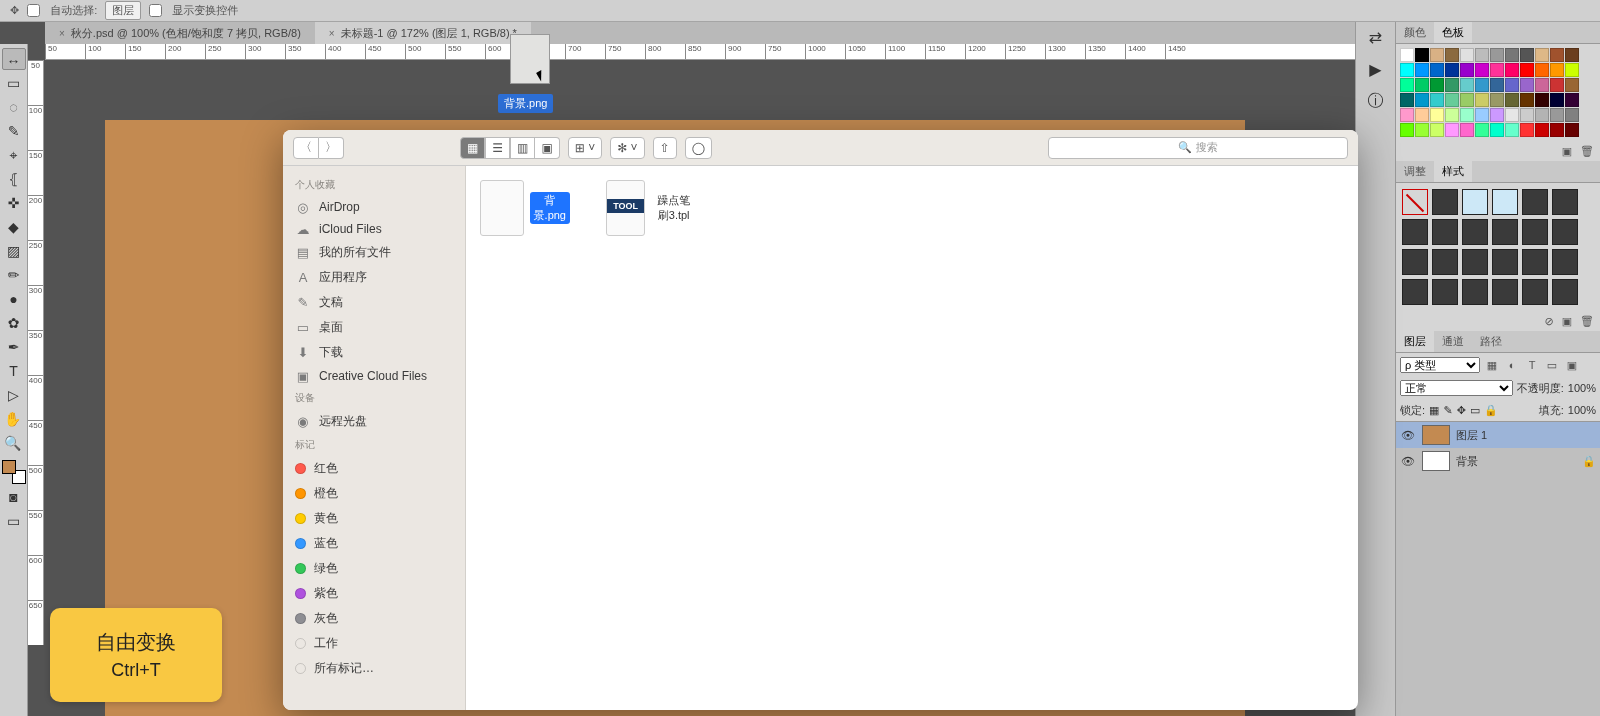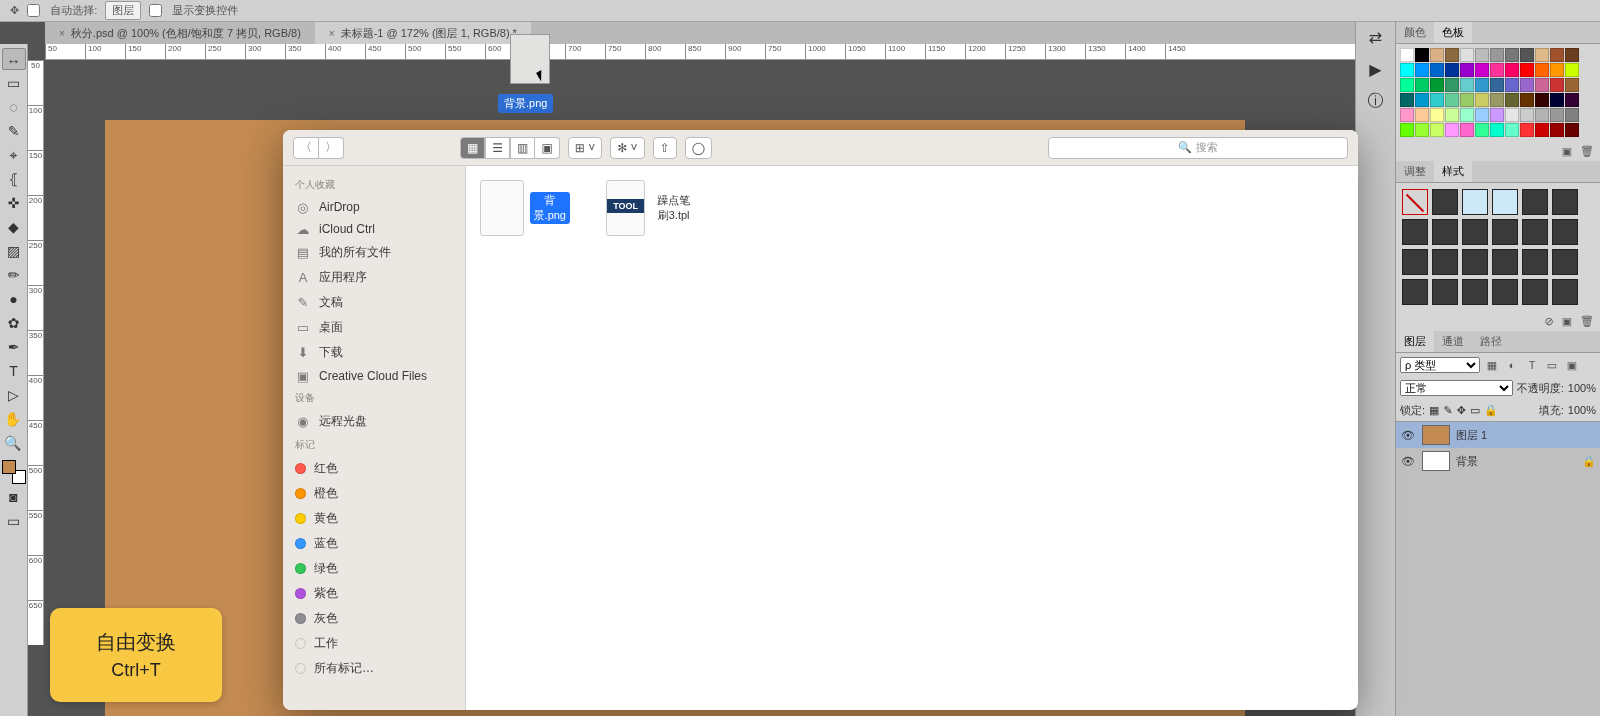--- a/index.html
+++ b/index.html
@@ -420,21 +420,21 @@
   </div>
   <div class="finder-body">
     <div class="sidebar" id="finder-sidebar">
         <div class="sb-section">个人收藏</div>
         <div class="sb-item">
           <span class="sb-ic">◎</span>
           <span>AirDrop</span>
         </div>
         <div class="sb-item">
           <span class="sb-ic">☁</span>
-          <span>iCloud Ctrl</span>
+          <span>iCloud Files</span>
         </div>
         <div class="sb-item">
           <span class="sb-ic">▤</span>
           <span>我的所有文件</span>
         </div>
         <div class="sb-item">
           <span class="sb-ic">A</span>
           <span>应用程序</span>
         </div>
         <div class="sb-item">

